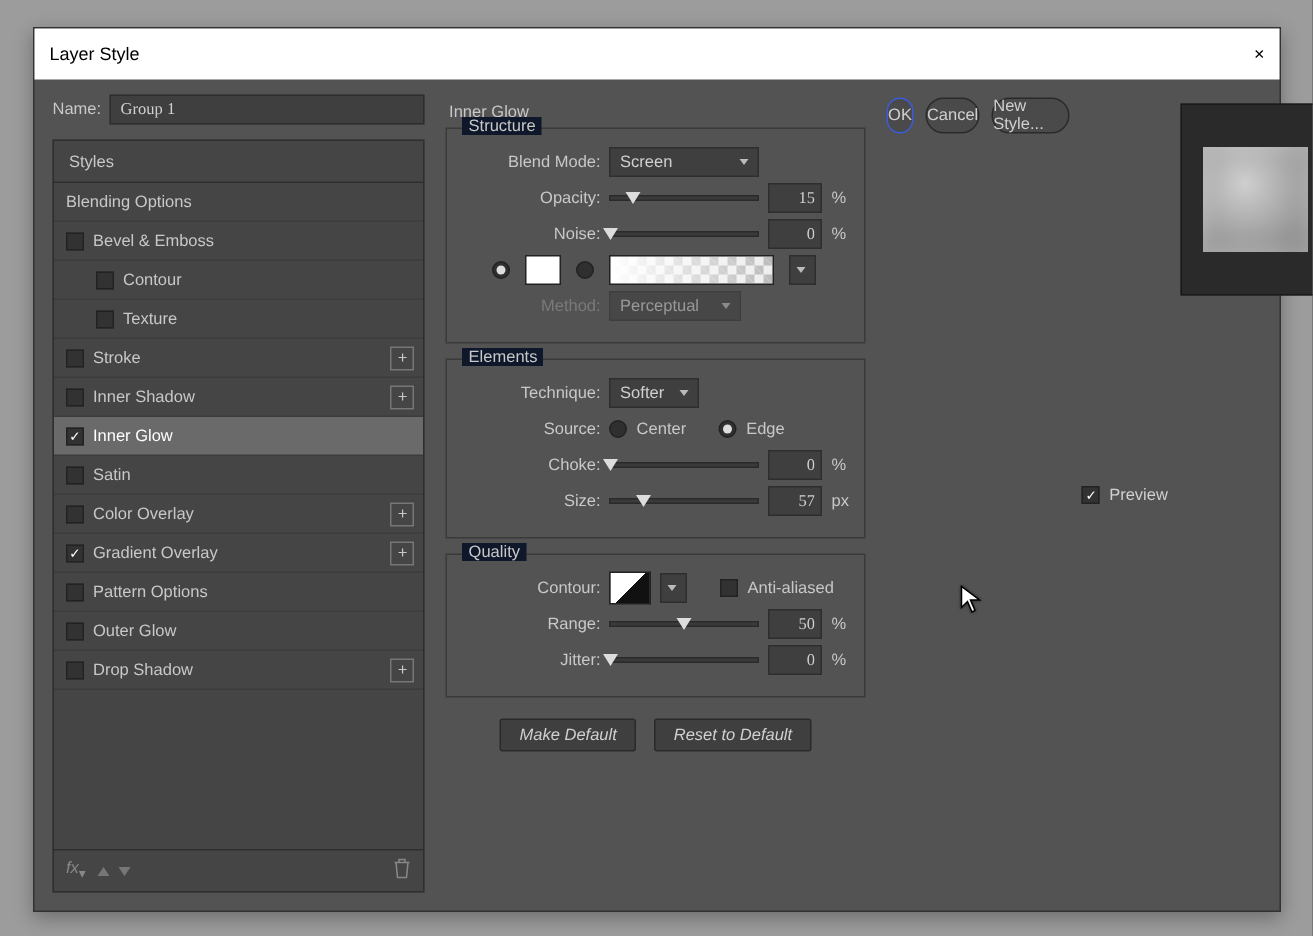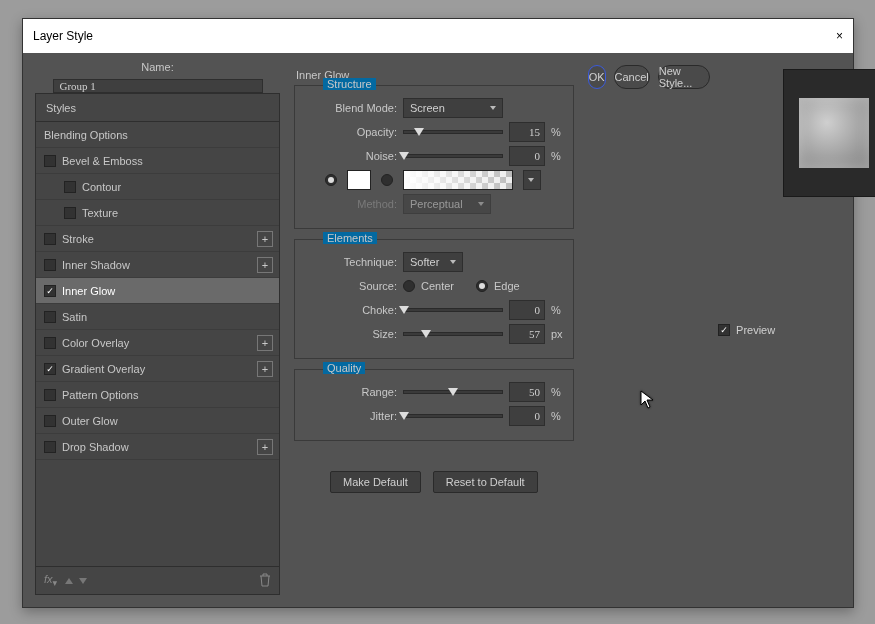--- a/index.html
+++ b/index.html
@@ -3,39 +3,39 @@
 <meta charset="utf-8">
 <style>
   * { box-sizing: border-box; margin: 0; padding: 0; font-family: "Segoe UI", Tahoma, sans-serif; }
   body { background: #9c9c9c; width: 875px; height: 624px; position: relative; overflow: hidden; }
   .dialog { position: absolute; left: 22px; top: 18px; width: 832px; height: 590px; background: #535353; border: 1px solid #323232; box-shadow: 0 4px 12px rgba(0,0,0,.3); }
   .titlebar { height: 34px; background: #fff; display: flex; align-items: center; padding: 0 10px; justify-content: space-between; }
   .titlebar span { font-size: 12px; color: #000; }
   .close { font-size: 16px; color: #000; cursor: default; }
   .body { display: flex; height: calc(100% - 34px); padding: 8px 12px 12px 12px; gap: 10px; }
   .leftcol { flex: 0 0 245px; display: flex; flex-direction: column; }
-  .namebar { display: flex; align-items: center; gap: 6px; margin-bottom: 8px; height: 24px; flex-direction: column; }
+  .namebar { display: flex; align-items: center; gap: 6px; margin-bottom: 8px; height: 24px; }
   .label { font-size: 11px; color: #c8c8c8; }
   .input { background: #3f3f3f; border: 1px solid #2e2e2e; color: #d0d0d0; font-size: 11px; height: 20px; padding: 0 6px; font-family: Liberation Serif, serif; }
   .name-input { width: 210px; }
   .styles-panel { flex: 1; background: #454545; border: 1px solid #2e2e2e; display: flex; flex-direction: column; }
   .styles-head { font-size: 11px; color: #c8c8c8; background: #454545; border-bottom: 1px solid #2e2e2e; height: 28px; display: flex; align-items: center; padding: 0 10px; }
   .style-row { height: 26px; display: flex; align-items: center; padding: 0 6px 0 8px; border-bottom: 1px solid #3c3c3c; color: #c8c8c8; font-size: 11px; gap: 6px; }
   .style-row.sel { background: #6a6a6a; color: #fff; }
   .style-row.sub { padding-left: 28px; }
   .chk { width: 12px; height: 12px; background: #323232; border: 1px solid #222; display: inline-flex; align-items: center; justify-content: center; font-size: 9px; color: #fff; }
   .chk.on::after { content: "✓"; }
   .plus { margin-left: auto; width: 16px; height: 16px; border: 1px solid #777; display: flex; align-items: center; justify-content: center; font-size: 11px; color: #c8c8c8; }
   .spacer { flex: 1; }
   .toolbar { height: 28px; display: flex; align-items: center; gap: 8px; padding: 0 8px; border-top: 1px solid #2e2e2e; color: #888; font-size: 11px; }
   .toolbar .trash { margin-left: auto; }
   .midcol { flex: 1 1 auto; display: flex; flex-direction: column; padding-top: 8px; }
   .panel-title { font-size: 11px; color: #c8c8c8; margin: 0 0 4px 6px; }
   .fieldset { border: 1px solid #3a3a3a; margin: 0 4px 10px 4px; padding: 10px 10px 12px 10px; position: relative; }
-  .legend { position: absolute; top: -8px; left: 28px; background: #0369a1; padding: 0 4px; font-size: 11px; color: #c8c8c8; }
+  .legend { position: absolute; top: -8px; left: 10px; background: #0f172a; padding: 0 4px; font-size: 11px; color: #c8c8c8; }
   .row { display: flex; align-items: center; height: 24px; gap: 6px; }
   .rlabel { width: 92px; text-align: right; font-size: 11px; color: #c8c8c8; }
   .rlabel.dim { color: #7a7a7a; }
   .select { background: #3f3f3f; border: 1px solid #2e2e2e; height: 20px; font-size: 11px; color: #d0d0d0; padding: 0 18px 0 6px; position: relative; display: inline-flex; align-items: center; }
   .select::after { content: ""; position: absolute; right: 6px; top: 7px; border-left: 3px solid transparent; border-right: 3px solid transparent; border-top: 4px solid #bbb; }
   .slider { width: 100px; height: 4px; background: #3a3a3a; border: 1px solid #2a2a2a; position: relative; }
   .thumb { position: absolute; top: -3px; width: 0; height: 0; border-left: 5px solid transparent; border-right: 5px solid transparent; border-top: 8px solid #ddd; transform: translateX(-5px); }
   .numbox { width: 36px; text-align: right; padding-right: 4px; }
   .unit { font-size: 11px; color: #c8c8c8; }
   .radio { width: 12px; height: 12px; border-radius: 50%; border: 1px solid #222; background: #2f2f2f; display: inline-flex; align-items: center; justify-content: center; }
@@ -43,21 +43,21 @@
   .swatch { width: 24px; height: 20px; background: #fff; border: 1px solid #222; }
   .grad { width: 110px; height: 20px; border: 1px solid #222;
           background-image:
             linear-gradient(to right, rgba(255,255,255,1), rgba(255,255,255,0)),
             linear-gradient(45deg,#bbb 25%,transparent 25%,transparent 75%,#bbb 75%),
             linear-gradient(45deg,#bbb 25%,transparent 25%,transparent 75%,#bbb 75%);
           background-size: 100% 100%, 12px 12px, 12px 12px;
           background-position: 0 0, 0 0, 6px 6px;
           background-color: #eee; }
   .contour { width: 28px; height: 22px; border: 1px solid #222; background: linear-gradient(135deg,#fff 0 50%,#111 50% 100%); }
-  .btnrow { display: flex; gap: 12px; justify-content: center; margin-top: 20px; }
+  .btnrow { display: flex; gap: 12px; justify-content: center; margin-top: 4px; font-style: italic; }
   .btn { background: #3f3f3f; border: 1px solid #2a2a2a; color: #d0d0d0; font-size: 11px; height: 22px; padding: 0 12px; display: inline-flex; align-items: center; border-radius: 2px; }
   .rightcol { flex: 0 0 130px; display: flex; flex-direction: row; align-items: stretch; gap: 8px; padding-top: 4px; }
   .pill { height: 24px; border-radius: 12px; background: #4a4a4a; border: 1px solid #2a2a2a; color: #d0d0d0; font-size: 11px; display: flex; align-items: center; justify-content: center; }
   .pill.primary { border: 1px solid #3b5bdc; }
   .preview-chk { display: flex; align-items: center; gap: 6px; justify-content: center; color: #d0d0d0; font-size: 11px; }
   .preview-box { width: 118px; height: 128px; background: #2a2a2a; border: 1px solid #1a1a1a; display: flex; align-items: center; justify-content: center; margin: 4px auto 0; }
   .preview-inner { width: 70px; height: 70px; background: radial-gradient(circle at 40% 35%, #cfcfcf, #7f7f7f); box-shadow: inset 0 0 14px rgba(255,255,255,.35); }
   .cursor { position: absolute; left: 640px; top: 390px; width: 0; height: 0; }
   .cursor svg { filter: drop-shadow(0 0 1px rgba(0,0,0,.6)); }
   .arrows { display:inline-flex; gap:6px; }
@@ -226,20 +226,28 @@
               <span class="thumb" style="left:22%"></span>
             </span>
           <input class="input numbox" value="57" style="">
           <span class="unit">px</span>
         </div>
       </div>
 
       <div class="fieldset">
         <div class="legend">Quality</div>
         <div class="row">
+          <span class="rlabel">Contour:</span>
+          <span class="contour"></span>
+          <span class="select" style="width:14px;padding:0 12px 0 4px"></span>
+          <span style="width:10px"></span>
+          <span class="chk"></span>
+          <span class="unit">Anti-aliased</span>
+        </div>
+        <div class="row">
           <span class="rlabel">Range:</span>
           <span class="slider">
               <span class="thumb" style="left:50%"></span>
             </span>
           <input class="input numbox" value="50" style="">
           <span class="unit">%</span>
         </div>
         <div class="row">
           <span class="rlabel">Jitter:</span>
           <span class="slider">

